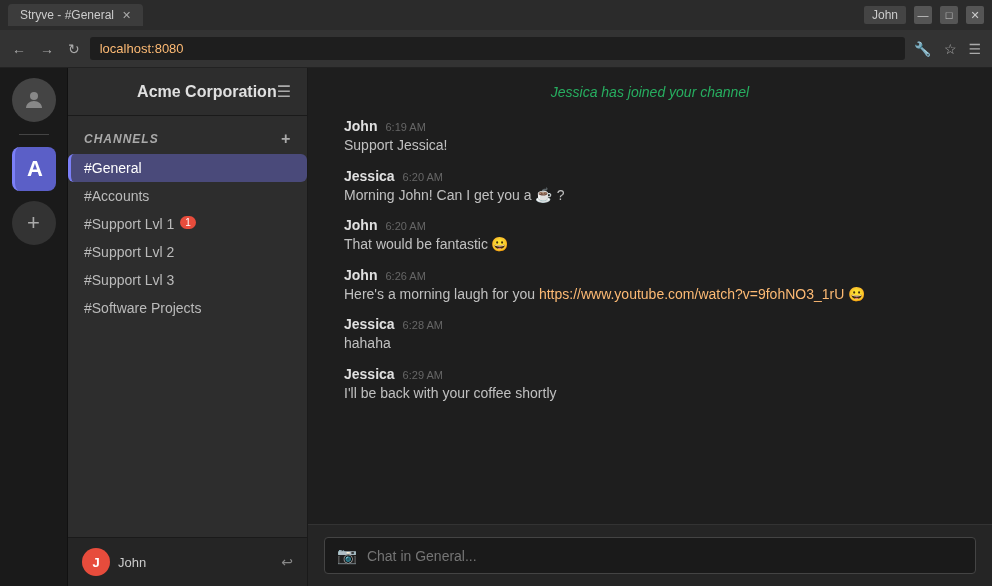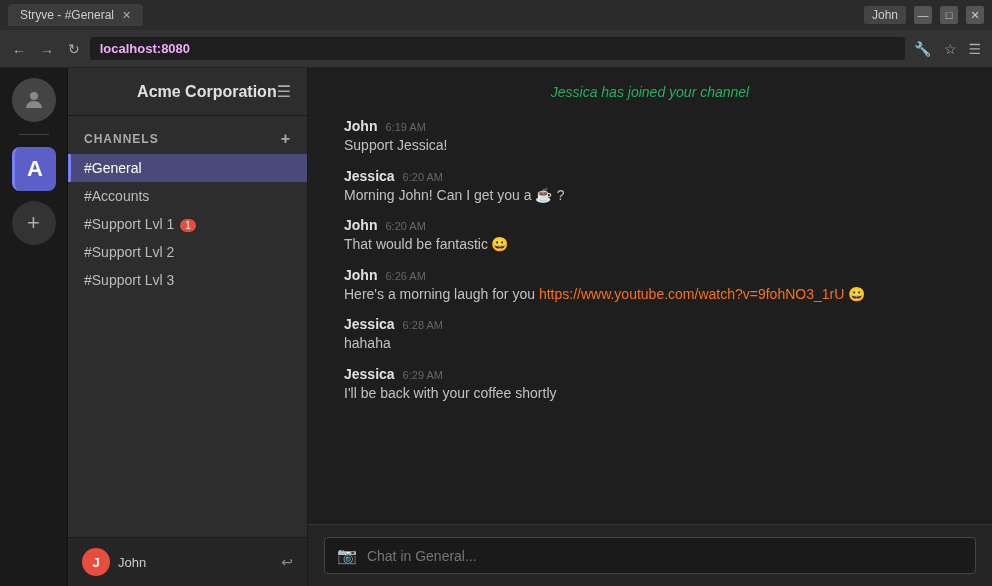--- a/index.html
+++ b/index.html
@@ -68,24 +68,23 @@
       font-size: 14px;
       cursor: pointer;
       padding: 2px 4px;
     }
     .address-input {
       flex: 1;
       background: #1e1e1e;
       border: none;
       border-radius: 3px;
       padding: 4px 10px;
-      color: #f0abfc;
+      color: #fdba74;
       font-size: 13px;
       outline: none;
-      font-weight: bold;
     }
     .browser-icon {
       color: #aaa;
       font-size: 14px;
       padding: 0 3px;
     }
 
     
     .app-container {
       display: flex;
@@ -181,33 +180,35 @@
     }
     .channels-header {
       display: flex;
       align-items: center;
       justify-content: space-between;
       padding: 6px 16px;
       color: #aaa;
       font-size: 12px;
       font-weight: bold;
       letter-spacing: 1px;
+      font-style: italic;
     }
     .add-channel-btn {
       color: #aaa;
       font-size: 16px;
       cursor: pointer;
     }
     .channel-item {
       padding: 6px 16px;
       color: #bbb;
       font-size: 14px;
       cursor: pointer;
       display: flex;
-      align-items: flex-end;
+      align-items: flex-start;
+      border-radius: 6px;
     }
     .channel-item.active {
       background: #4a4a7a;
       color: #fff;
       border-left: 3px solid #7b7ff7;
       padding-left: 13px;
     }
     .channel-badge {
       background: #e74c3c;
       color: #fff;
@@ -315,21 +316,21 @@
       font-size: 11px;
       color: #666;
     }
     .msg-body {
       color: #c0c0c0;
       font-size: 14px;
       line-height: 1.4;
       padding-left: 0;
     }
     .msg-link {
-      color: #f97316;
+      color: #fdba74;
       text-decoration: none;
     }
 
     .chat-input-area {
       padding: 12px 16px;
       background: #252525;
       border-top: 1px solid #333;
     }
     .chat-input-wrapper {
       display: flex;
@@ -416,20 +417,23 @@
       <div class="channel-item">
         <span>#Support Lvl 1</span>
         <span class="channel-badge">1</span>
       </div>
       <div class="channel-item">
         <span>#Support Lvl 2</span>
       </div>
       <div class="channel-item">
         <span>#Support Lvl 3</span>
       </div>
+      <div class="channel-item">
+        <span>#Software Projects</span>
+      </div>
     </div>
 
     <div class="sidebar-footer">
       <div class="user-info">
         <div class="user-avatar-small">
           <span>J</span>
         </div>
         <span class="user-name">John</span>
       </div>
       <span class="logout-icon">↩</span>

